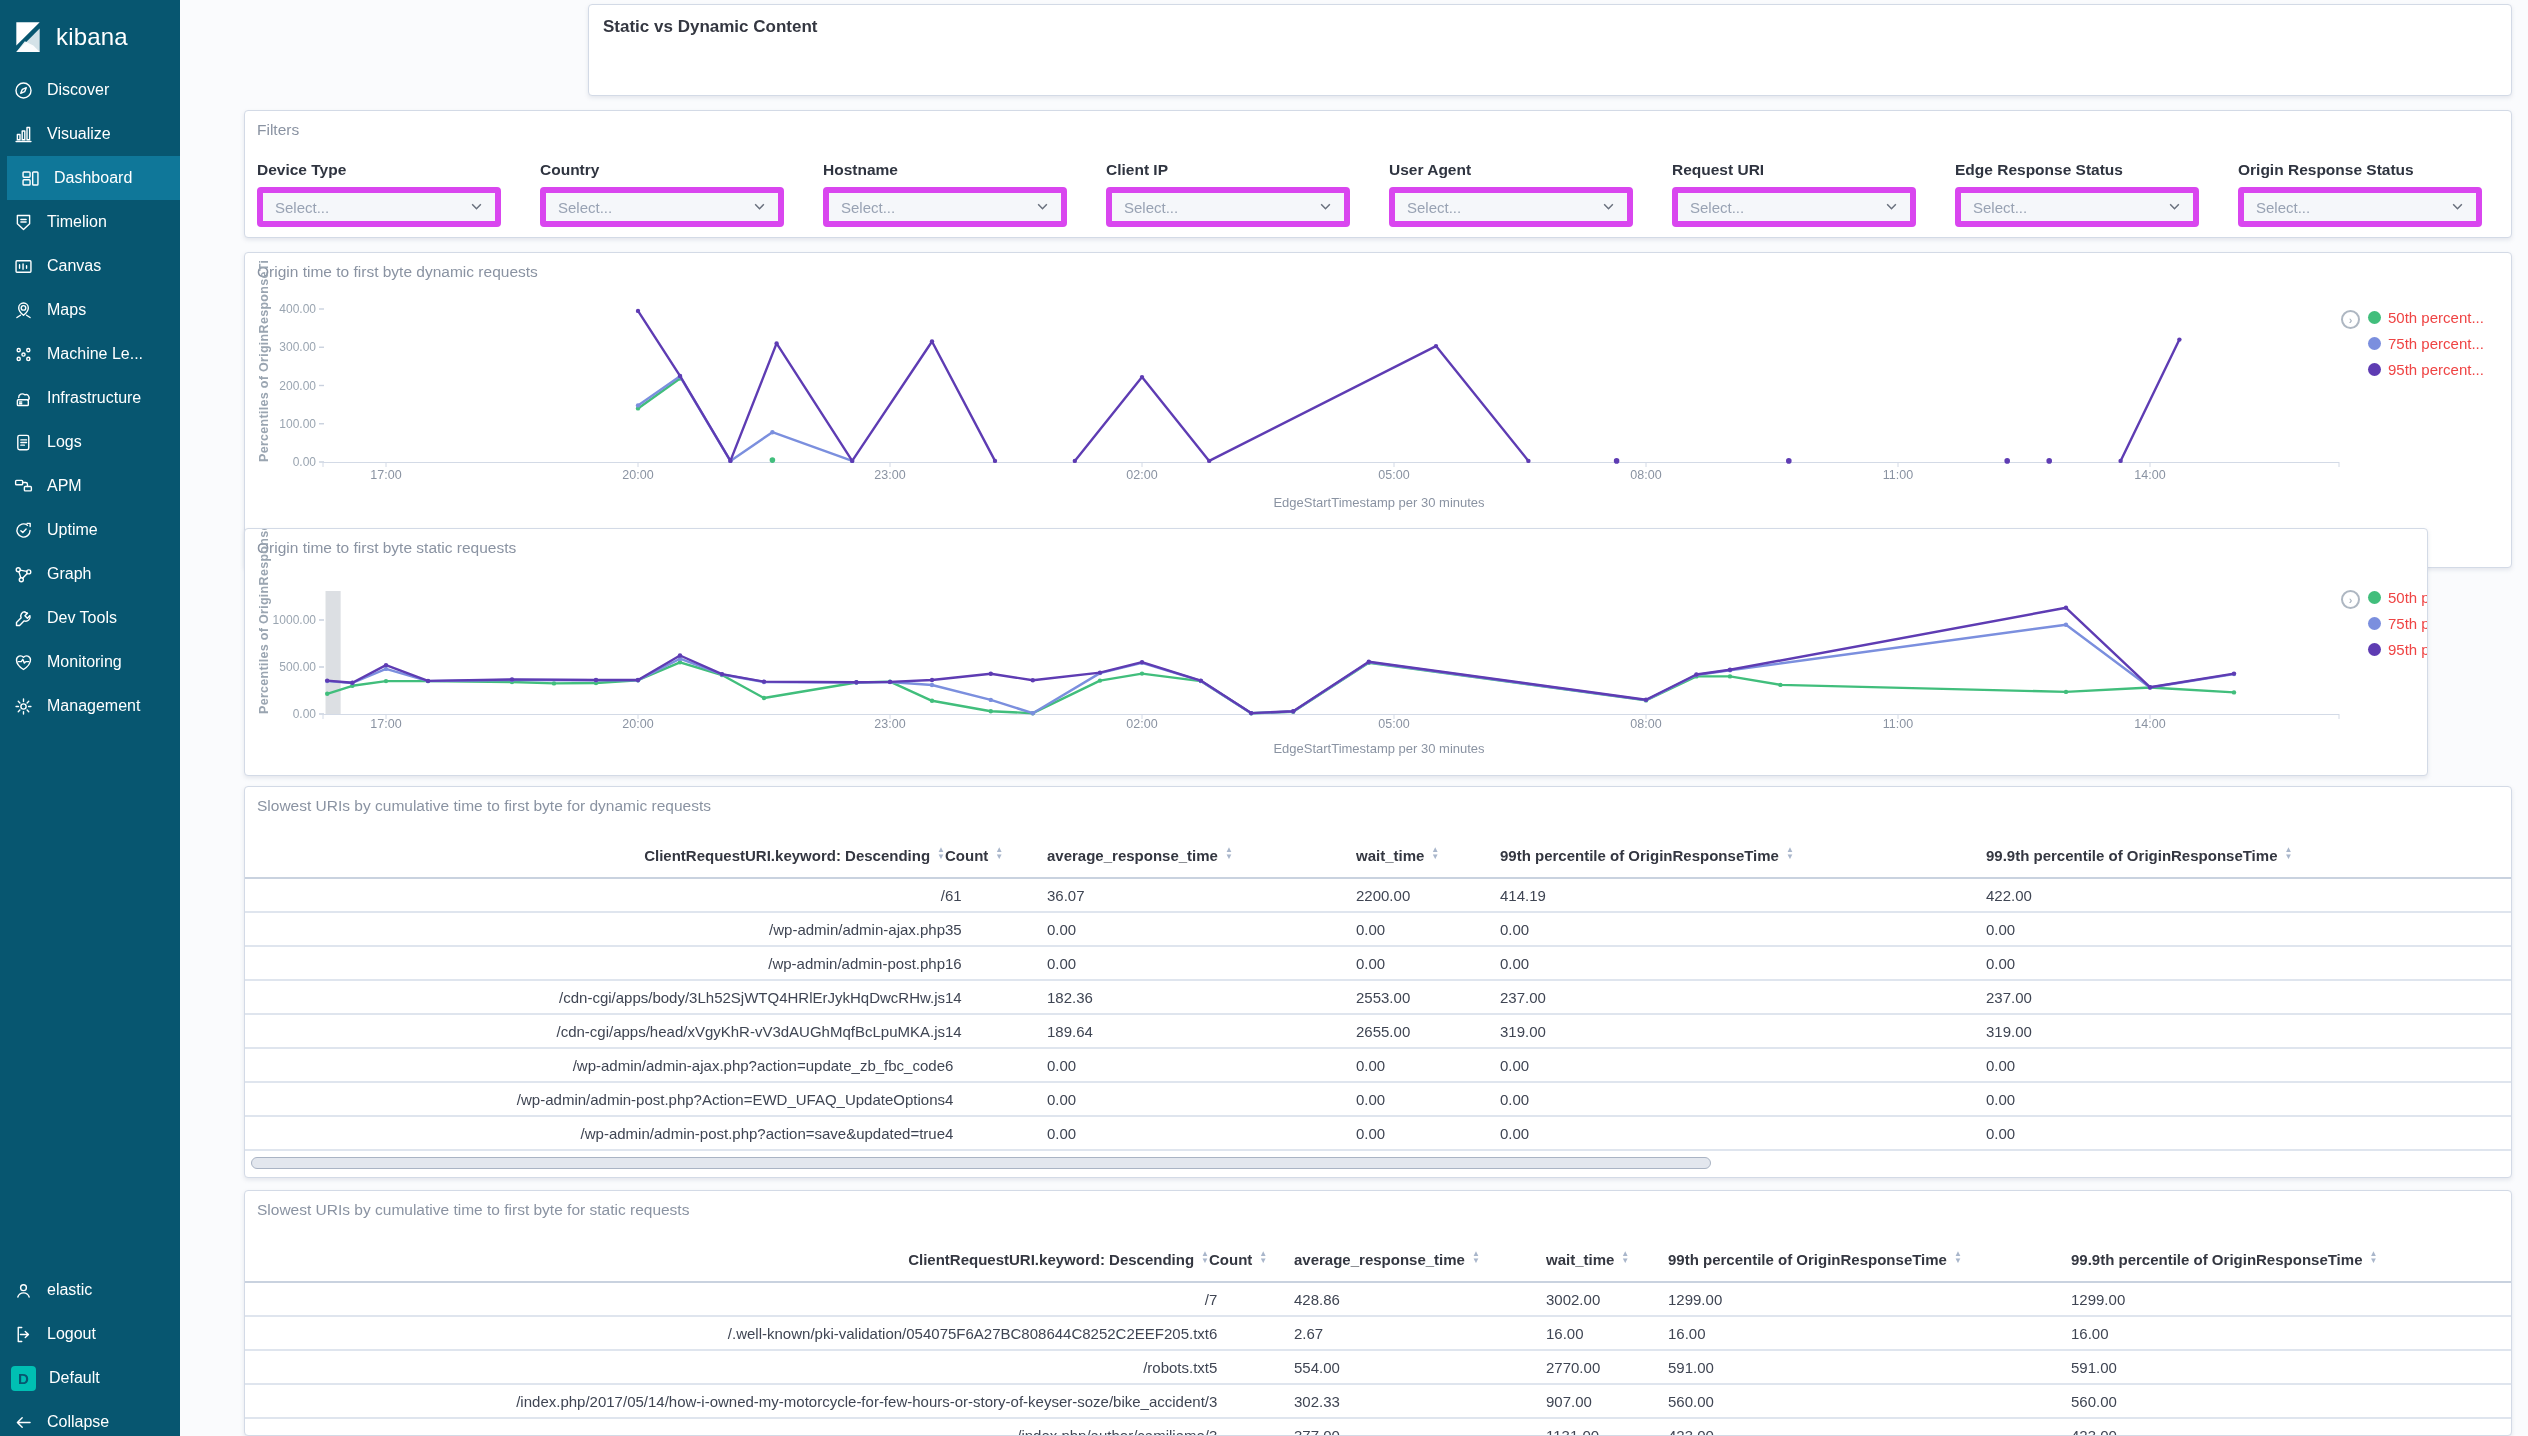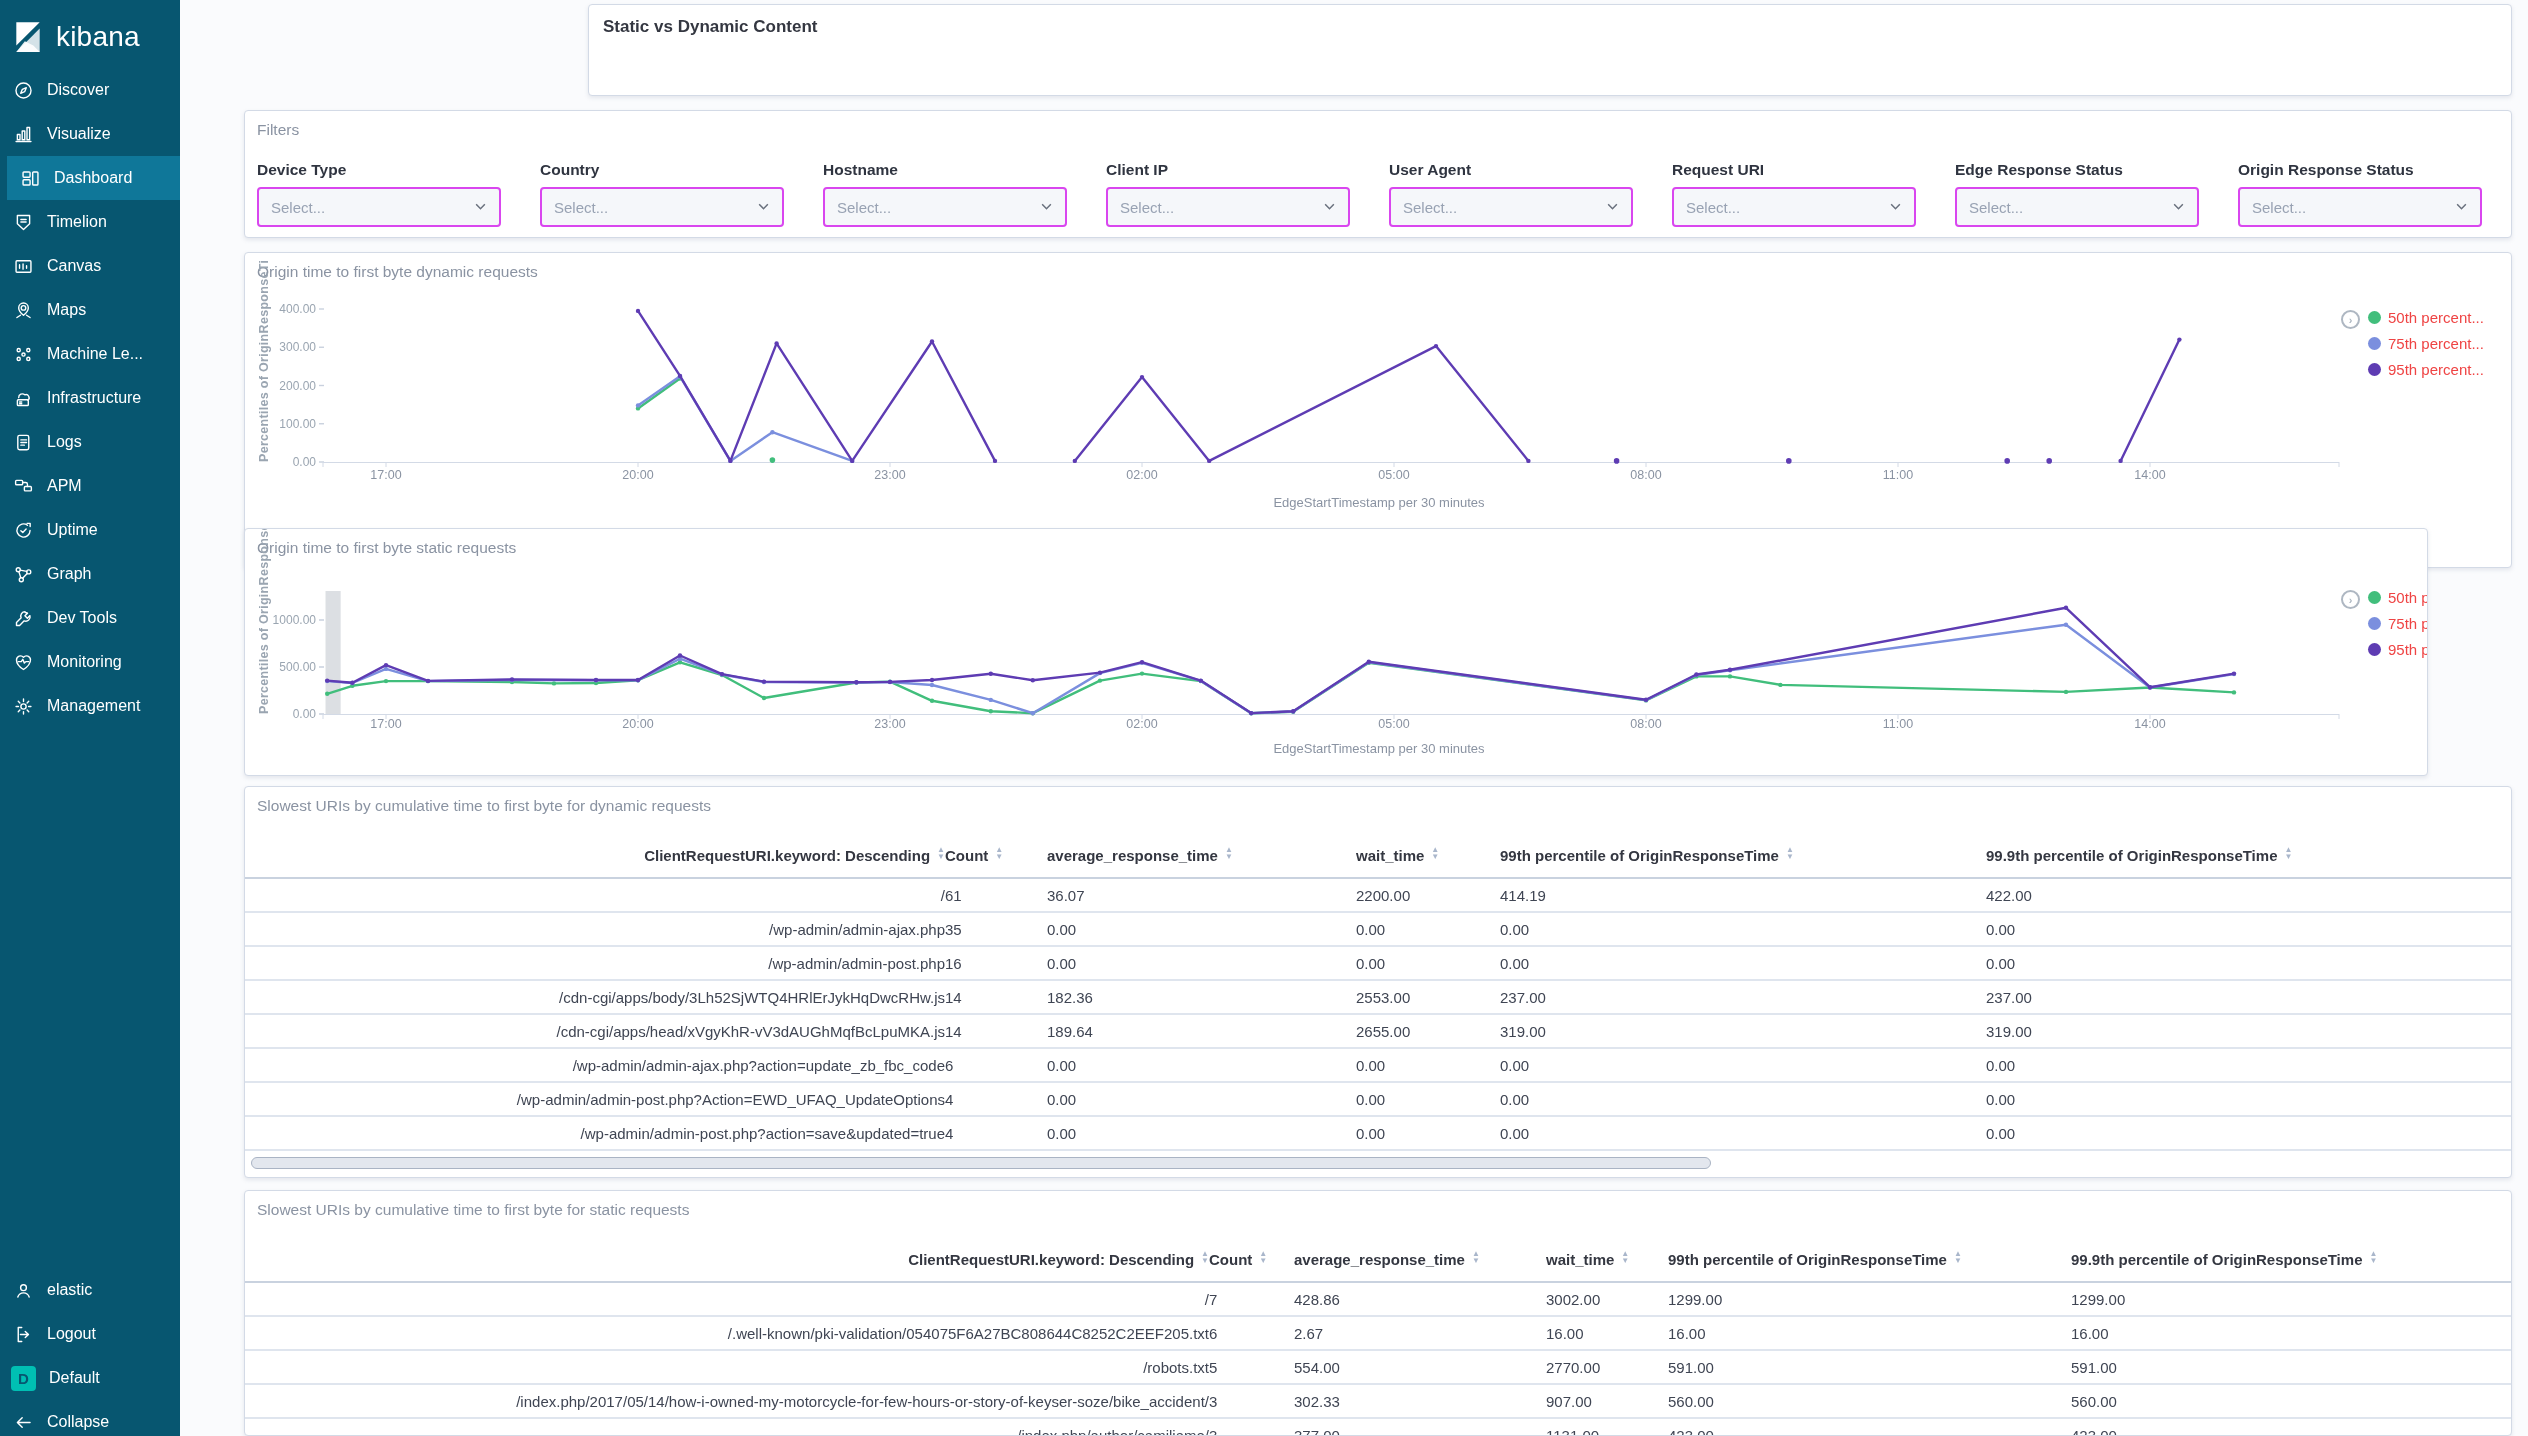--- a/index.html
+++ b/index.html
@@ -3,21 +3,21 @@
 <meta charset="utf-8">
 <style>
   * { margin:0; padding:0; box-sizing:border-box; }
   html,body { width:2528px; height:1436px; overflow:hidden;
     font-family:"Liberation Sans","DejaVu Sans",sans-serif; background:#FAFBFD; }
 
   
   #sidebar { position:absolute; left:0; top:0; width:180px; height:1436px;
     background:#075670; color:#fff; z-index:5; }
   .side-logo { display:flex; align-items:center; gap:11px; padding:13px 0 0 11px; height:60px; }
-  .side-logo .logo-word { font-size:28px; color:#fff; letter-spacing:.2px; }
+  .side-logo .logo-word { font-size:24px; color:#fff; letter-spacing:.2px; }
   .nav { position:absolute; top:68px; left:0; right:0; }
   .nav-foot { position:absolute; top:1268px; left:0; right:0; }
   .nav-item { height:44px; display:flex; align-items:center; gap:13px; padding-left:13px;
     font-size:16px; color:#fff; cursor:pointer; white-space:nowrap; }
   .nav-item.selected { background:#0F7799;margin-left:7px; }
   .nav-item svg { width:21px; height:21px; flex:none; }
   .space-badge { width:25px; height:25px; border-radius:4px; background:#00BFB3; color:#075670;
     font-weight:bold; font-size:15px; display:flex; align-items:center; justify-content:center; flex:none; margin-left:-2px; }
 
   
@@ -34,21 +34,21 @@
   .cf-text sup { font-size:9px; }
   .vthumb { position:absolute; right:7px; top:14px; width:7px; height:72px; background:#98A2B3; border-radius:3px; }
   #title-card { left:408px; top:4px; width:1924px; height:92px; }
   #dash-title { position:absolute; top:12px; left:14px; font-size:17px; font-weight:bold; color:#343741; }
 
   
   #filters-card { left:64px; top:110px; width:2268px; height:128px; }
   #filter-row { position:absolute; left:12px; top:50px; display:flex; gap:39px; }
   .filter-field { width:244px; display:flex; flex-direction:column; gap:8px; }
   .filter-label { font-size:15.5px; font-weight:bold; color:#2F3440; }
-  .sel { height:40px; background:#F5F7FA; border:2px solid #d946ef; border-radius:4px;
+  .sel { height:40px; background:#F5F7FA; border:6px solid #d946ef; border-radius:4px;
     display:flex; align-items:center; justify-content:space-between; padding:0 12px;
     color:#98A2B3; font-size:15px; cursor:pointer; }
 
   
   #chart1-card { left:64px; top:252px; width:2268px; height:316px; }
   #chart2-card { left:64px; top:528px; width:2184px; height:248px;text-decoration:underline; }
   .chart-svg { position:absolute; left:0; top:0; }
   .y-title { position:absolute; left:12px; font-size:12.5px; font-weight:bold; color:#9AA5B1;
     letter-spacing:.3px; transform:rotate(-90deg); transform-origin:top left; white-space:nowrap; overflow:hidden; }
   .x-title { position:absolute; width:2268px; text-align:center; font-size:13px; color:#8A93A2; }

